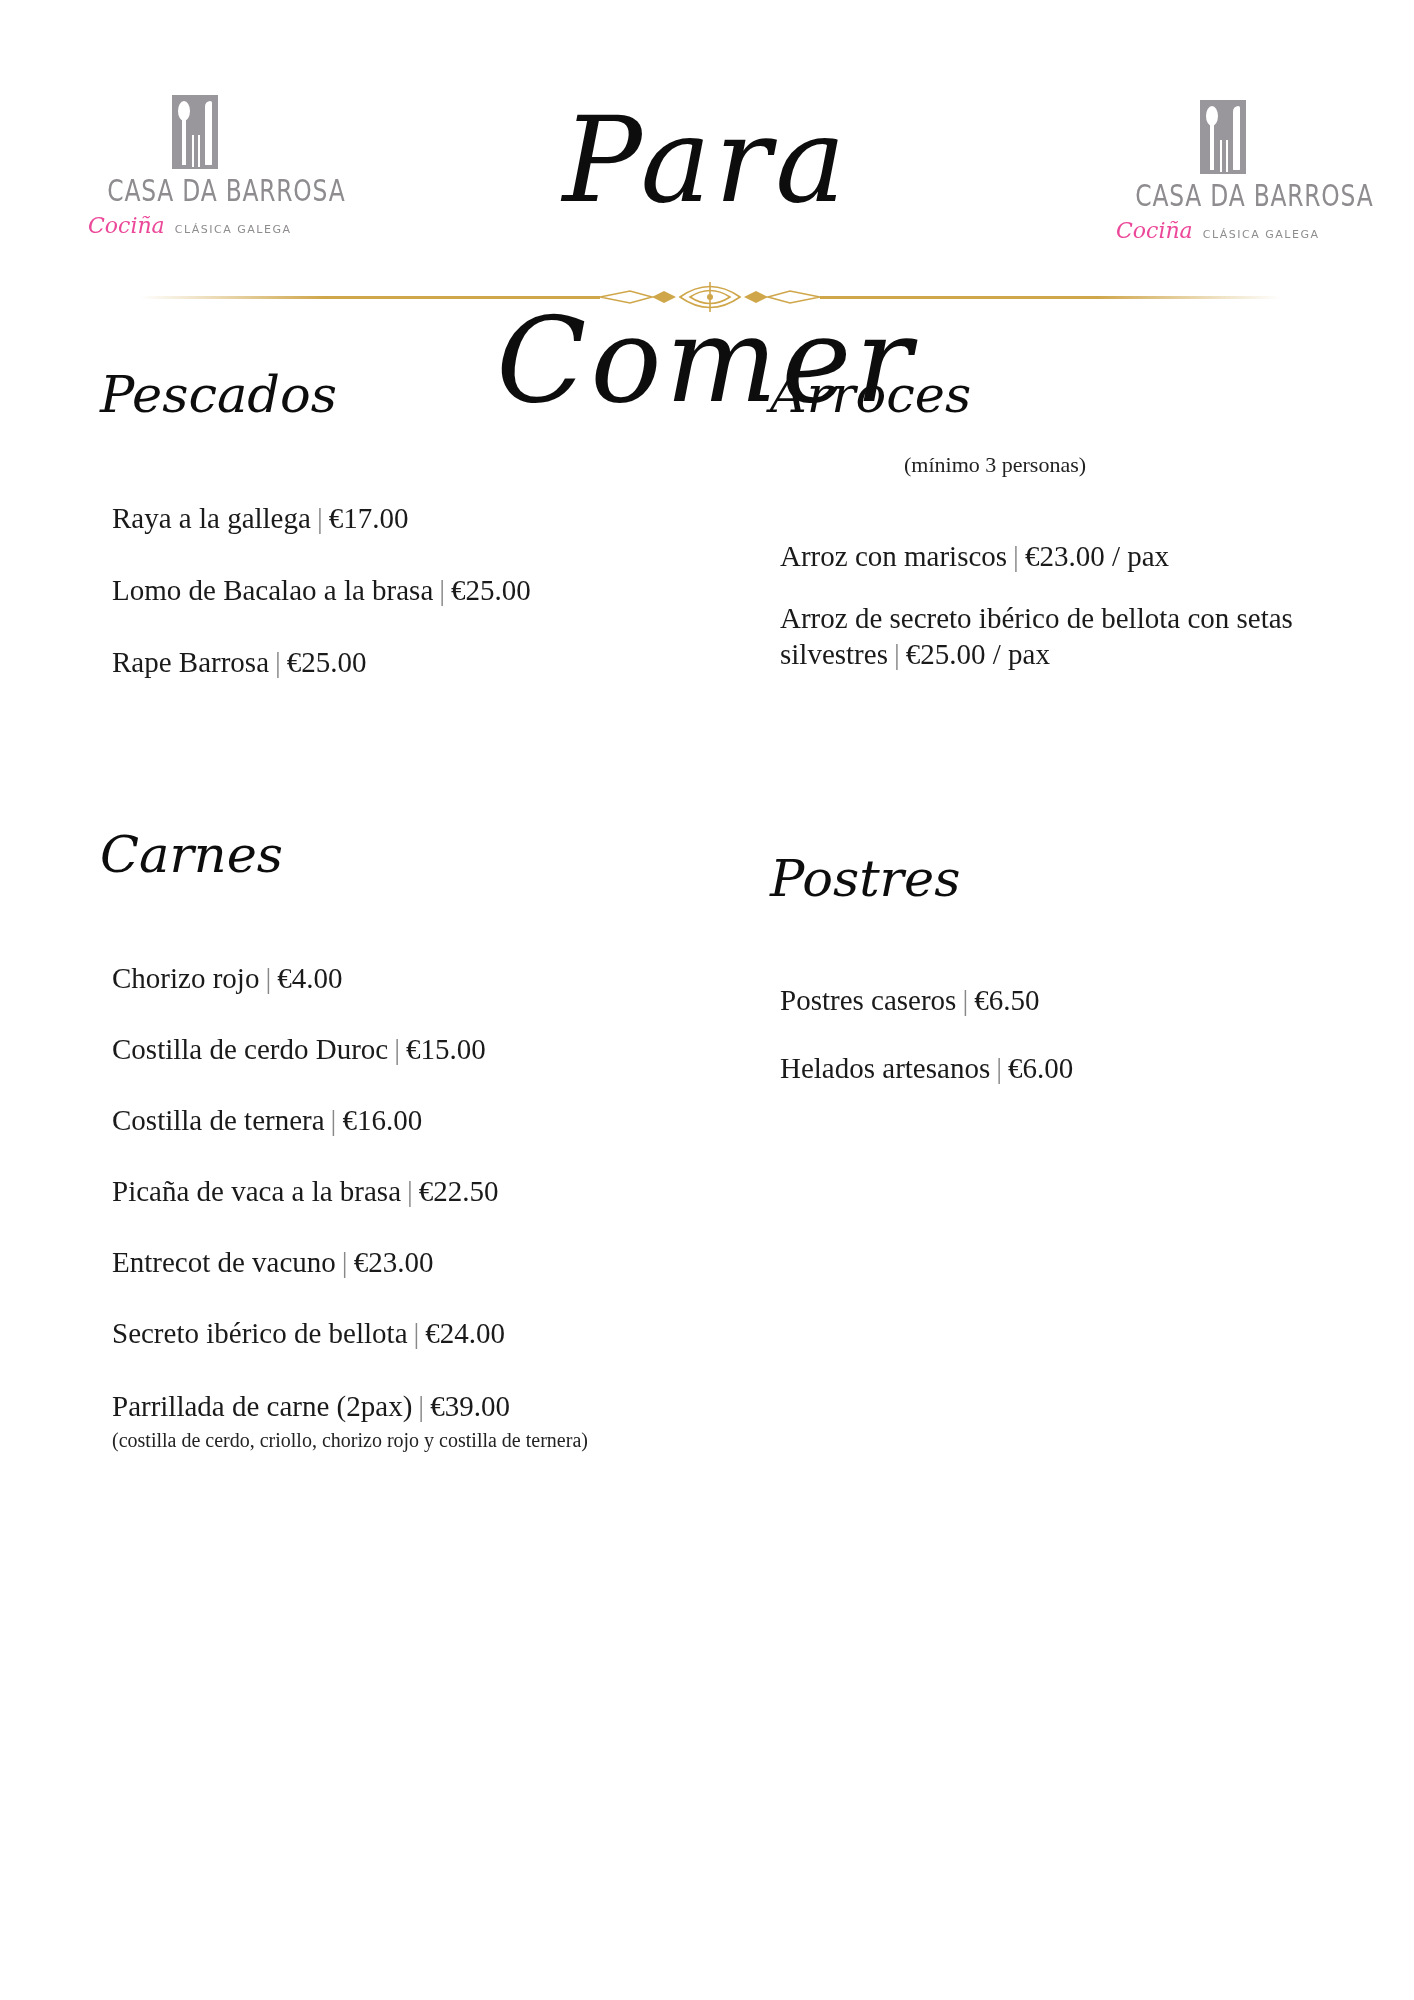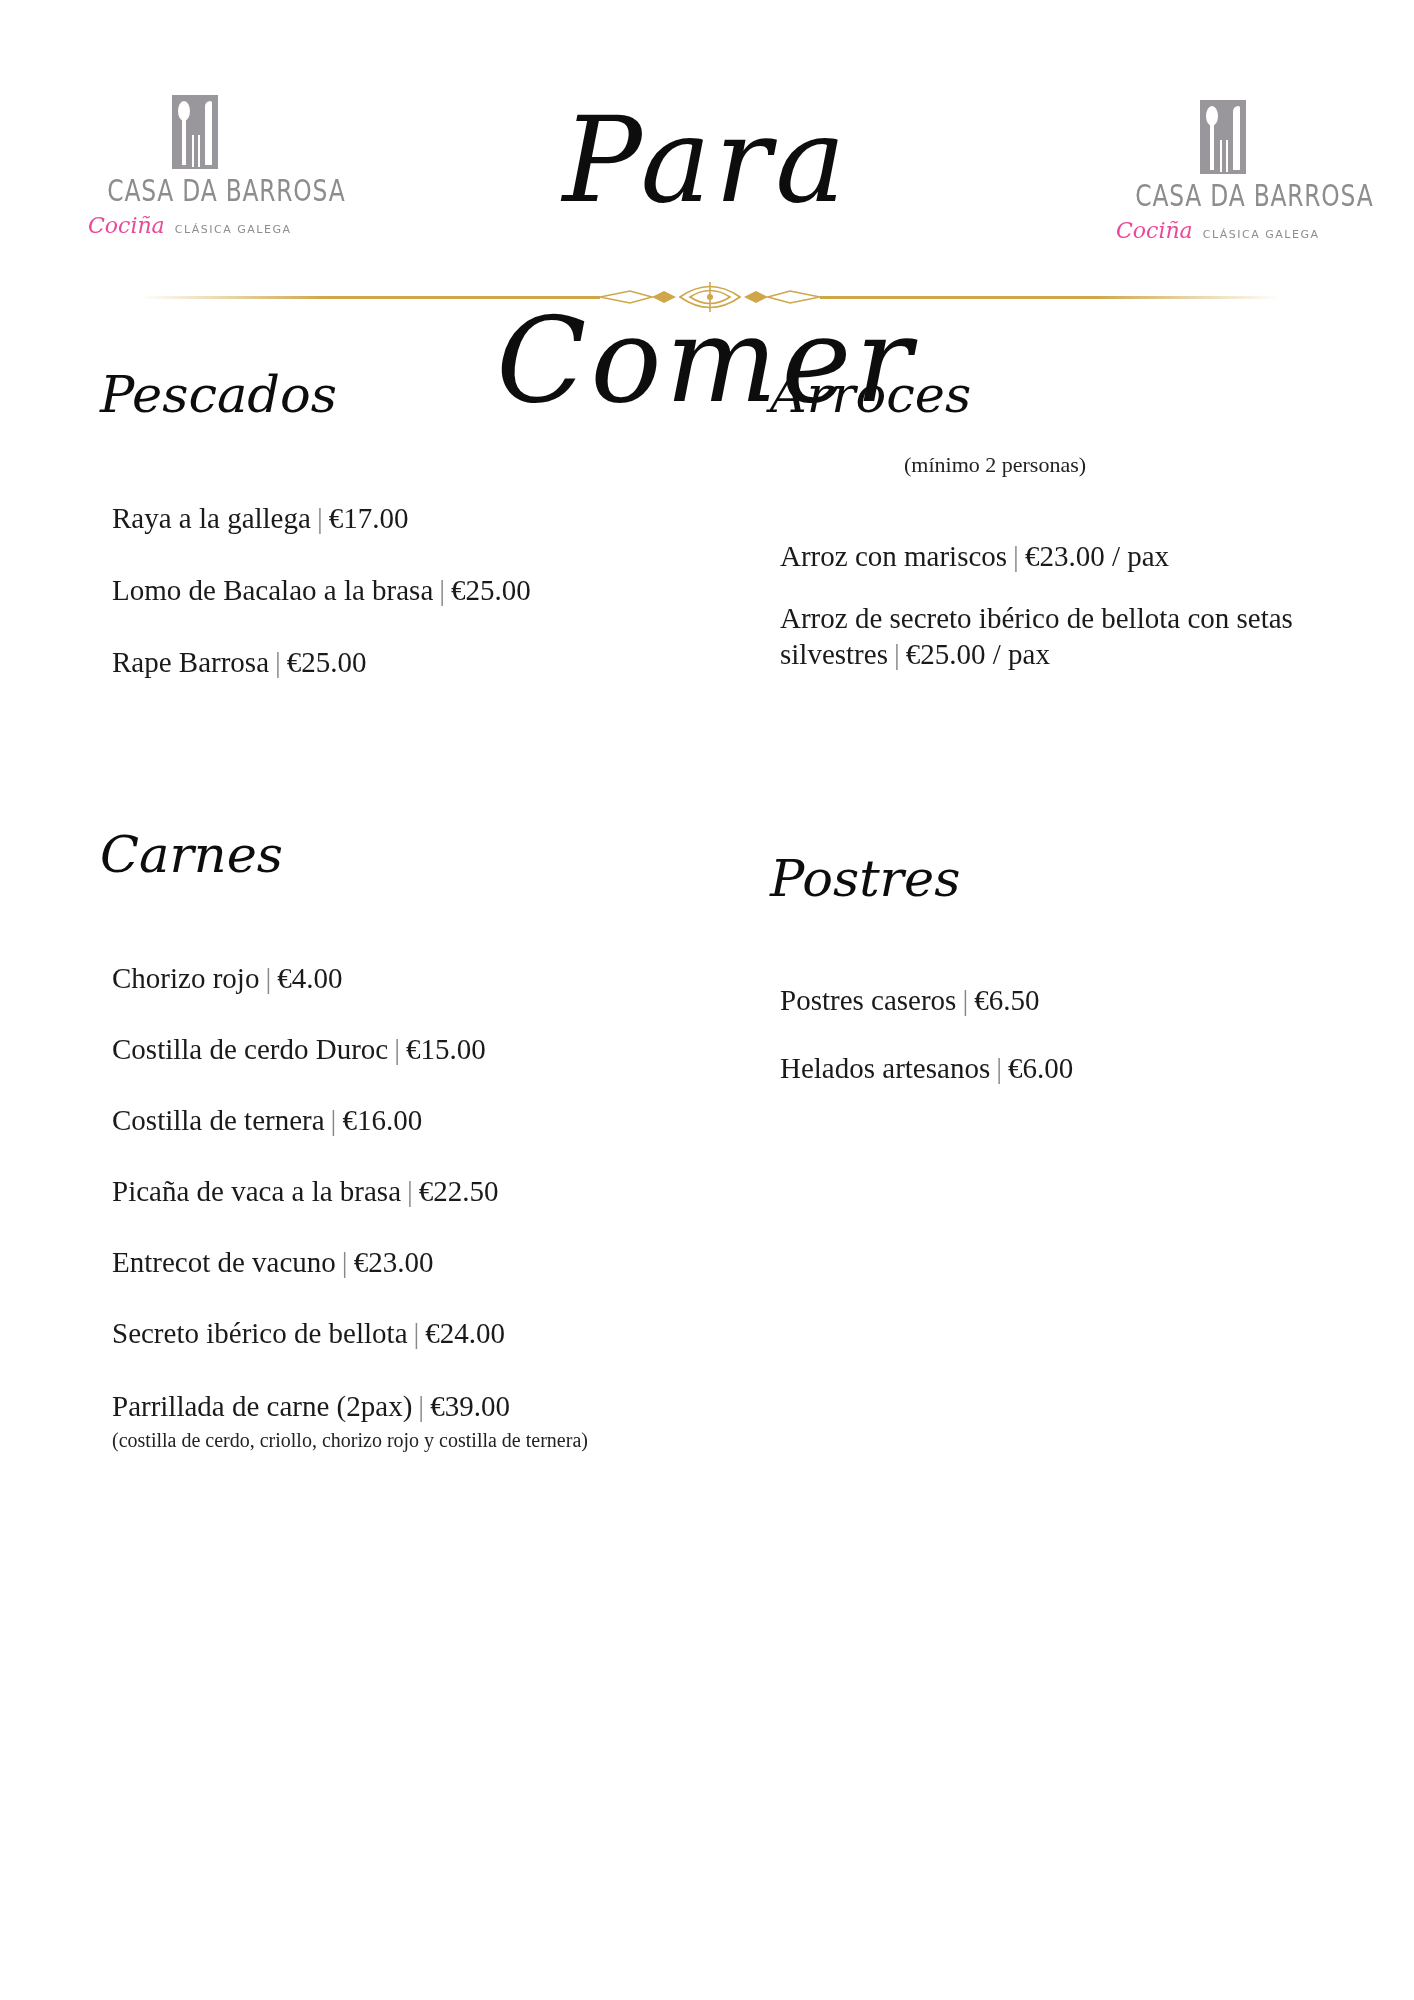--- a/index.html
+++ b/index.html
@@ -118,21 +118,21 @@
       <span>Lomo de Bacalao a la brasa</span><span class="sep">|</span><span>€25.00</span>
     </div>
     <div class="item">
       <span>Rape Barrosa</span><span class="sep">|</span><span>€25.00</span>
     </div>
   </div>
 </section>
 
 <section id="arroces" class="section">
   <h2 class="script">Arroces</h2>
-  <div class="note serif">(mínimo 2 personas)</div>
+  <div class="note serif">(mínimo 3 personas)</div>
   <div class="list serif">
     <div class="item first">
       <span>Arroz con mariscos</span><span class="sep">|</span><span>€23.00 / pax</span>
     </div>
     <div class="item">
       <span>Arroz de secreto ibérico de bellota con setas silvestres</span><span class="sep">|</span><span>€25.00 / pax</span>
     </div>
   </div>
 </section>
 

